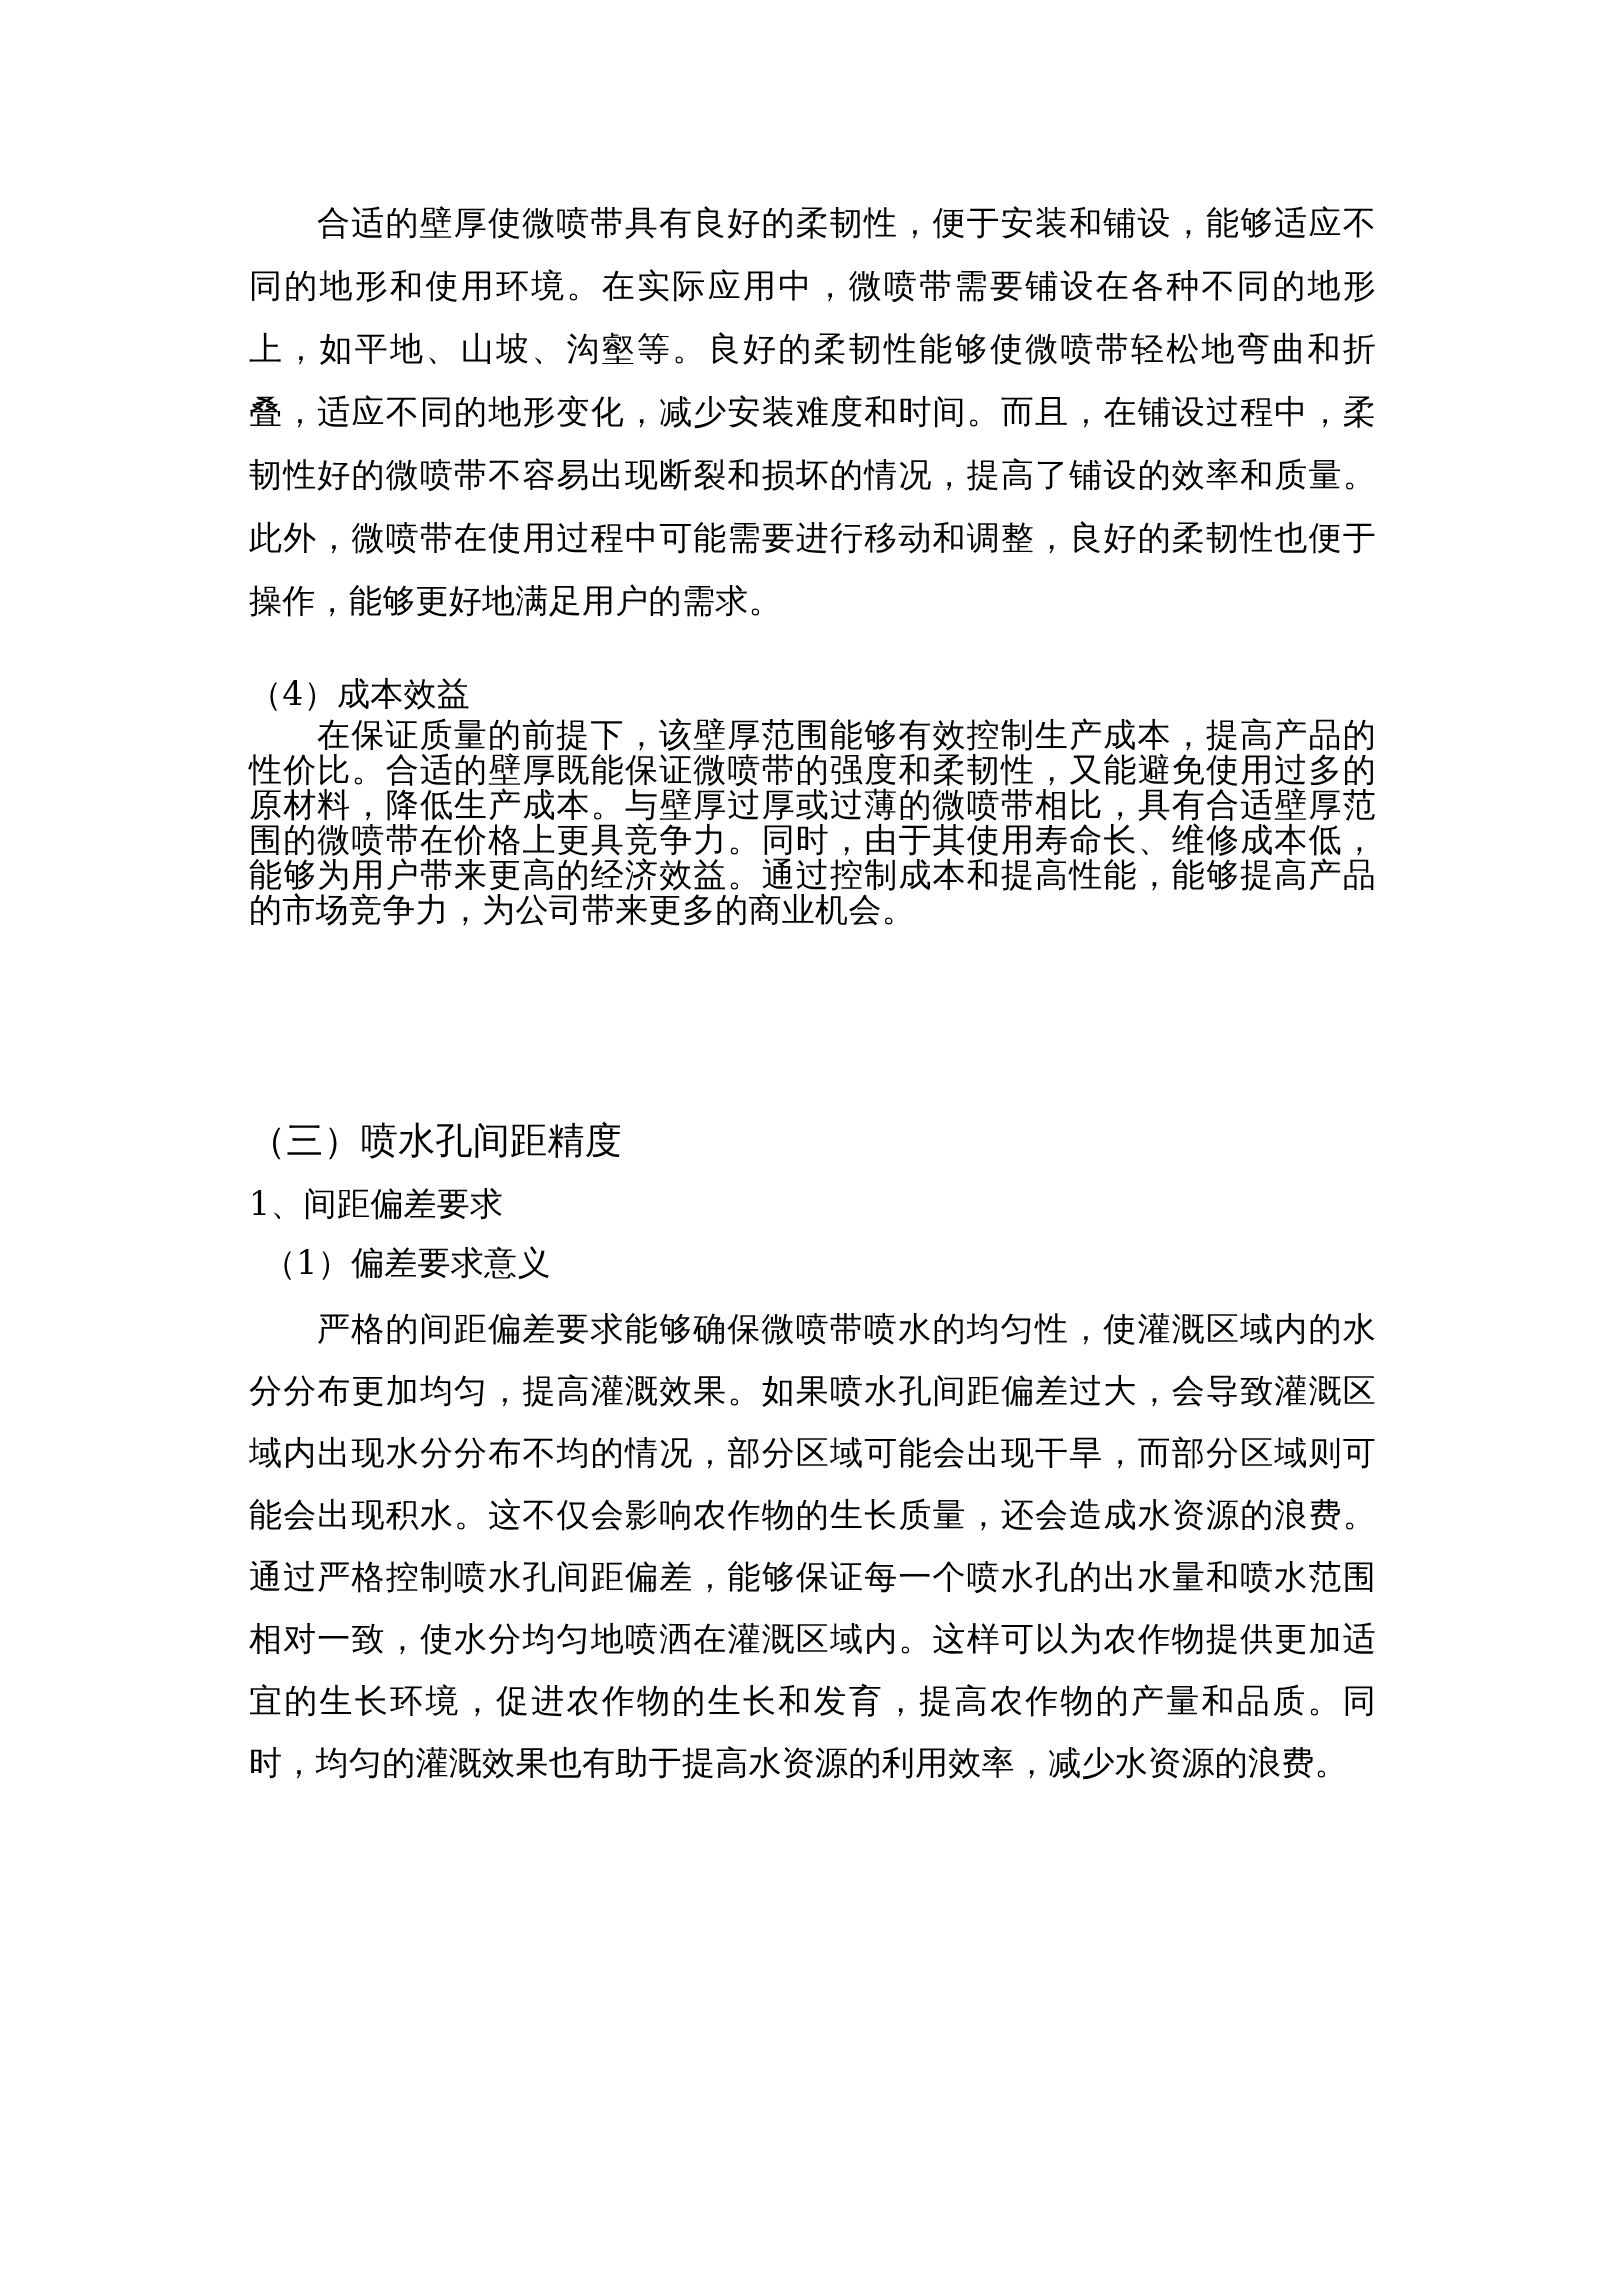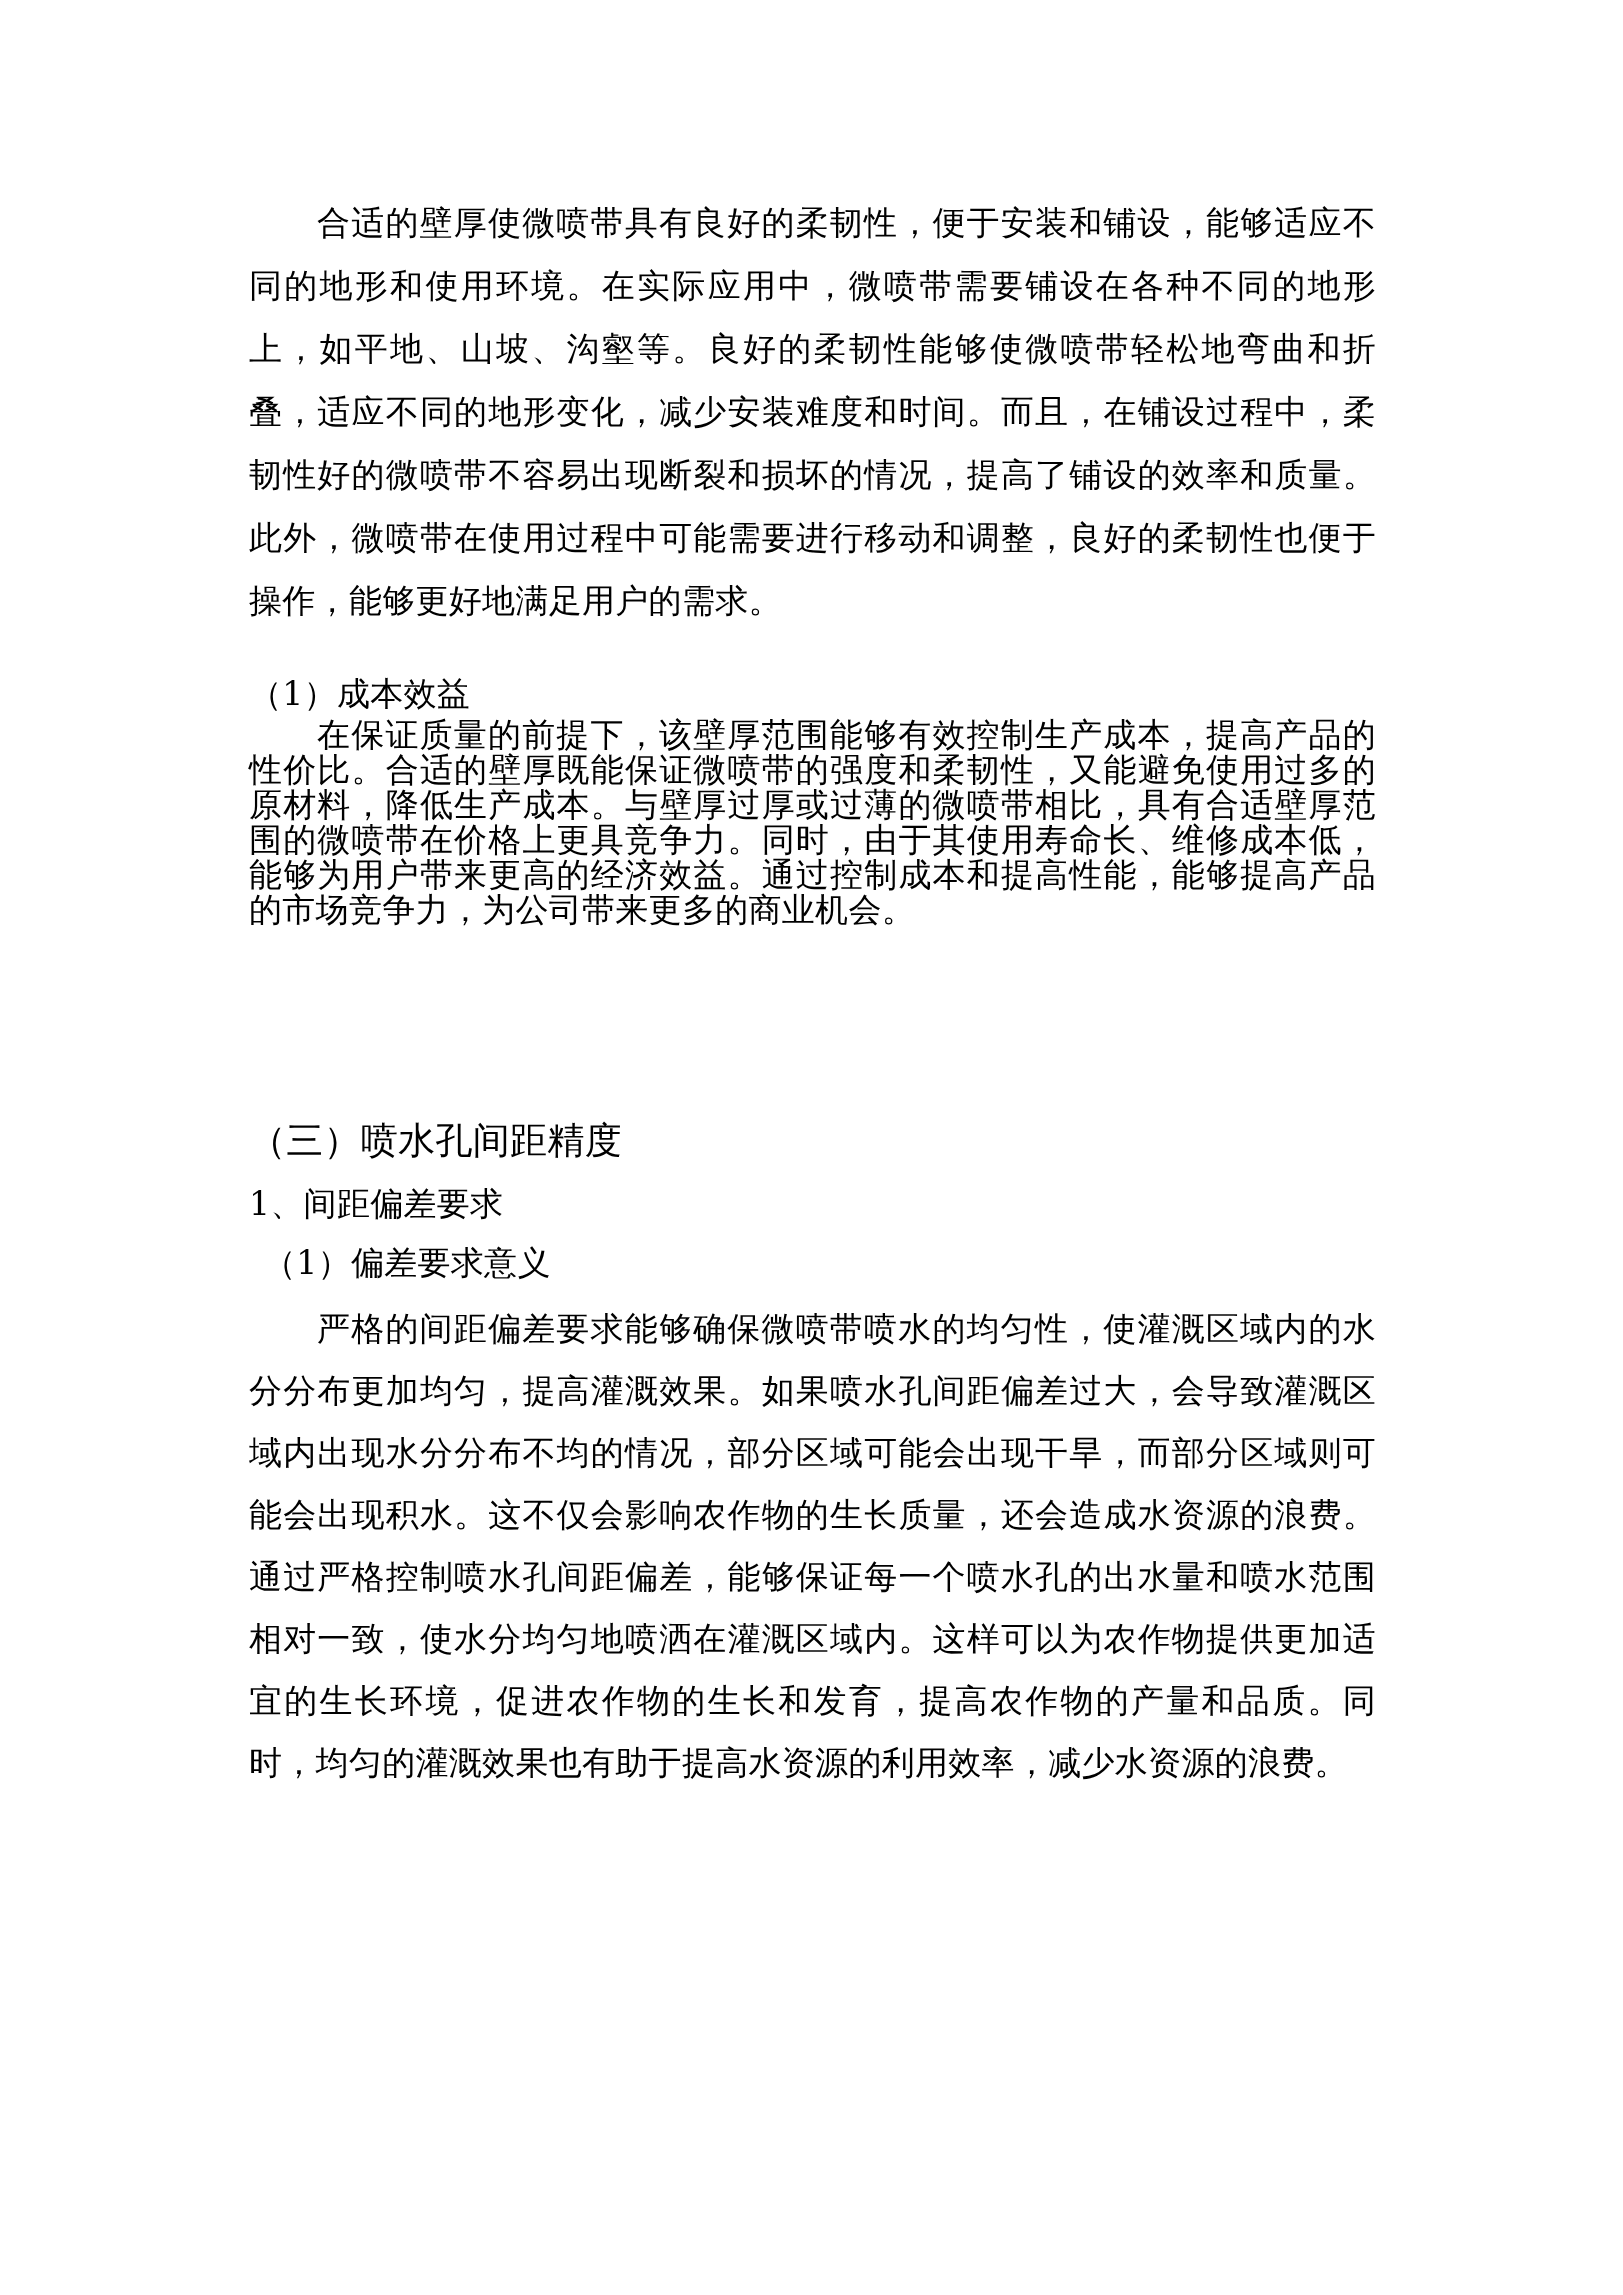--- a/index.html
+++ b/index.html
@@ -61,21 +61,21 @@
     text-indent: 0;
   }
 </style>
 </head>
 <body>
 
 <div class="page">
 
   <p class="block para" style="top:191px;">合适的壁厚使微喷带具有良好的柔韧性，便于安装和铺设，能够适应不同的地形和使用环境。在实际应用中，微喷带需要铺设在各种不同的地形上，如平地、山坡、沟壑等。良好的柔韧性能够使微喷带轻松地弯曲和折叠，适应不同的地形变化，减少安装难度和时间。而且，在铺设过程中，柔韧性好的微喷带不容易出现断裂和损坏的情况，提高了铺设的效率和质量。此外，微喷带在使用过程中可能需要进行移动和调整，良好的柔韧性也便于操作，能够更好地满足用户的需求。</p>
 
-  <p class="block sub-heading" style="top:674px;">（1）成本效益</p>
+  <p class="block sub-heading" style="top:674px;">（4）成本效益</p>
 
   <p class="block para tight" style="top:717px;">在保证质量的前提下，该壁厚范围能够有效控制生产成本，提高产品的性价比。合适的壁厚既能保证微喷带的强度和柔韧性，又能避免使用过多的原材料，降低生产成本。与壁厚过厚或过薄的微喷带相比，具有合适壁厚范围的微喷带在价格上更具竞争力。同时，由于其使用寿命长、维修成本低，能够为用户带来更高的经济效益。通过控制成本和提高性能，能够提高产品的市场竞争力，为公司带来更多的商业机会。</p>
 
   <p class="block section-heading" style="top:1119px;">（三）喷水孔间距精度</p>
 
   <p class="block item-heading" style="top:1184px;">1、间距偏差要求</p>
 
   <p class="block sub-heading" style="top:1243px;margin-left:14px;">（1）偏差要求意义</p>
 
   <p class="block para p3" style="top:1298px;">严格的间距偏差要求能够确保微喷带喷水的均匀性，使灌溉区域内的水分分布更加均匀，提高灌溉效果。如果喷水孔间距偏差过大，会导致灌溉区域内出现水分分布不均的情况，部分区域可能会出现干旱，而部分区域则可能会出现积水。这不仅会影响农作物的生长质量，还会造成水资源的浪费。通过严格控制喷水孔间距偏差，能够保证每一个喷水孔的出水量和喷水范围相对一致，使水分均匀地喷洒在灌溉区域内。这样可以为农作物提供更加适宜的生长环境，促进农作物的生长和发育，提高农作物的产量和品质。同时，均匀的灌溉效果也有助于提高水资源的利用效率，减少水资源的浪费。</p>

